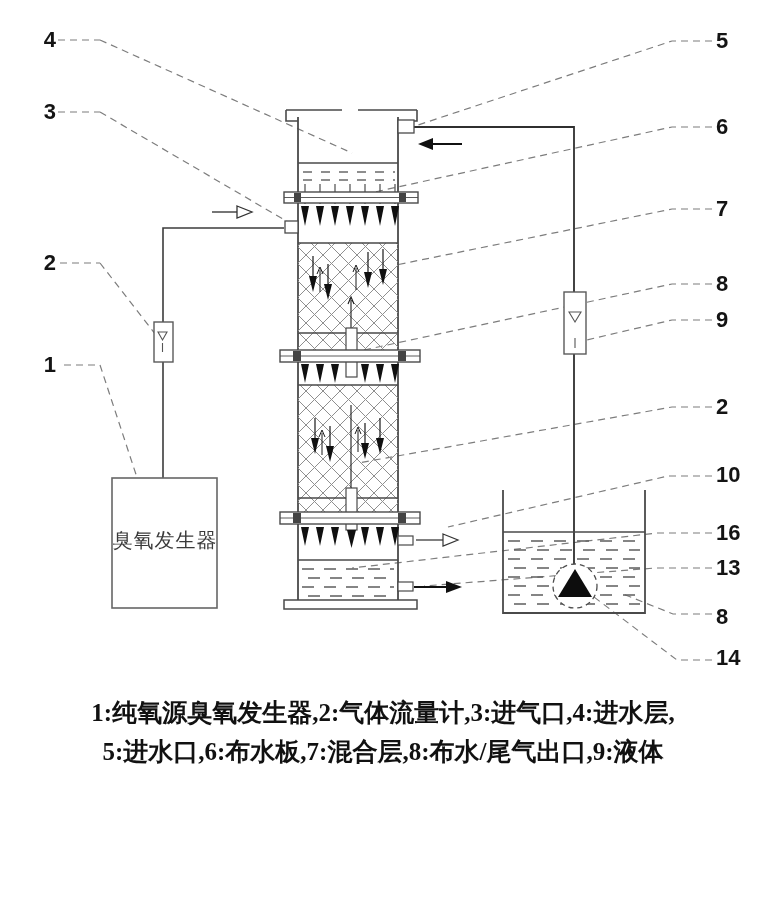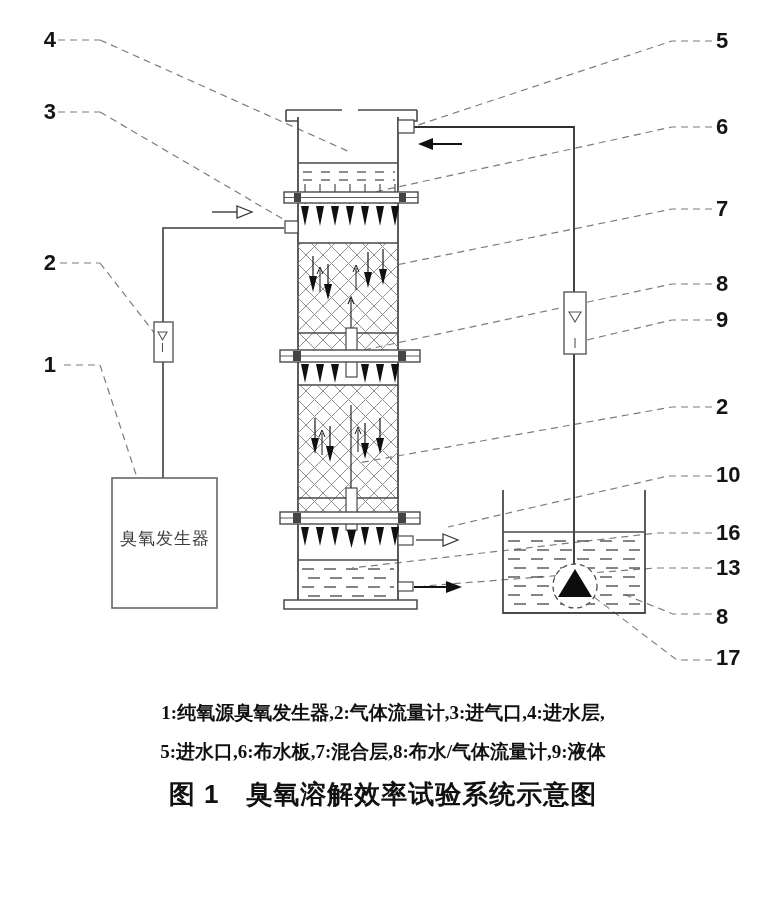--- a/index.html
+++ b/index.html
@@ -4,24 +4,24 @@
 <style>
   html,body{margin:0;padding:0;background:#ffffff;}
   #page{position:relative;width:766px;height:907px;background:#fff;overflow:hidden;
         font-family:"Liberation Sans",sans-serif;}
   #schematic{position:absolute;left:0;top:0;}
   .co{position:absolute;font-family:"Liberation Sans",sans-serif;font-weight:700;
       font-size:22px;color:#141414;line-height:26px;}
   .co-left{left:26px;width:30px;text-align:right;}
   .co-right{left:716px;text-align:left;}
   #generator-label{position:absolute;left:112px;top:527px;width:106px;text-align:center;
-      font-size:17px;letter-spacing:1px;color:#3a3a3a;font-family:"Liberation Sans",sans-serif;}
+      font-size:20px;letter-spacing:1px;color:#3a3a3a;font-family:"Liberation Sans",sans-serif;}
   #caption{position:absolute;left:0;top:694px;width:766px;text-align:center;
       font-family:"Liberation Serif",serif;color:#111;}
-  #caption .cap-line{font-size:19px;font-weight:600;line-height:38.5px;white-space:nowrap;}
+  #caption .cap-line{font-size:25px;font-weight:600;line-height:38.5px;white-space:nowrap;}
   #caption .cap-title{margin-top:6px;font-size:26px;font-weight:700;
       font-family:"Liberation Sans",sans-serif;letter-spacing:1px;}
 </style>
 </head>
 <body>
 
 <div id="page">
 
   <svg id="schematic" width="766" height="686" viewBox="0 0 766 686">
     <defs>
@@ -179,23 +179,22 @@
   <div class="co co-right" style="top:28px">5</div>
   <div class="co co-right" style="top:114px">6</div>
   <div class="co co-right" style="top:196px">7</div>
   <div class="co co-right" style="top:271px">8</div>
   <div class="co co-right" style="top:307px">9</div>
   <div class="co co-right" style="top:394px">2</div>
   <div class="co co-right" style="top:462px">10</div>
   <div class="co co-right" style="top:520px">16</div>
   <div class="co co-right" style="top:555px">13</div>
   <div class="co co-right" style="top:604px">8</div>
-  <div class="co co-right" style="top:645px">17</div>
+  <div class="co co-right" style="top:645px">14</div>
 
   <div id="generator-label">臭氧发生器</div>
 
   <div id="caption">
     <div class="cap-line">1:纯氧源臭氧发生器,2:气体流量计,3:进气口,4:进水层,</div>
-    <div class="cap-line">5:进水口,6:布水板,7:混合层,8:布水/气体流量计,9:液体</div>
-    <div class="cap-title">图 1　臭氧溶解效率试验系统示意图</div>
+    <div class="cap-line">5:进水口,6:布水板,7:混合层,8:布水/尾气出口,9:液体</div>
   </div>
 
 </div>
 
 </body></html>

